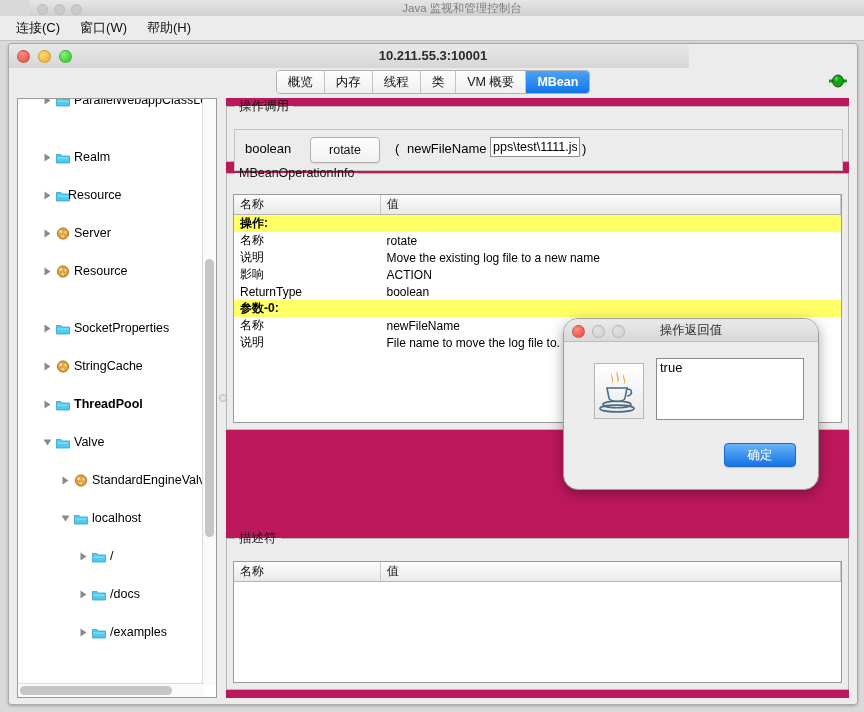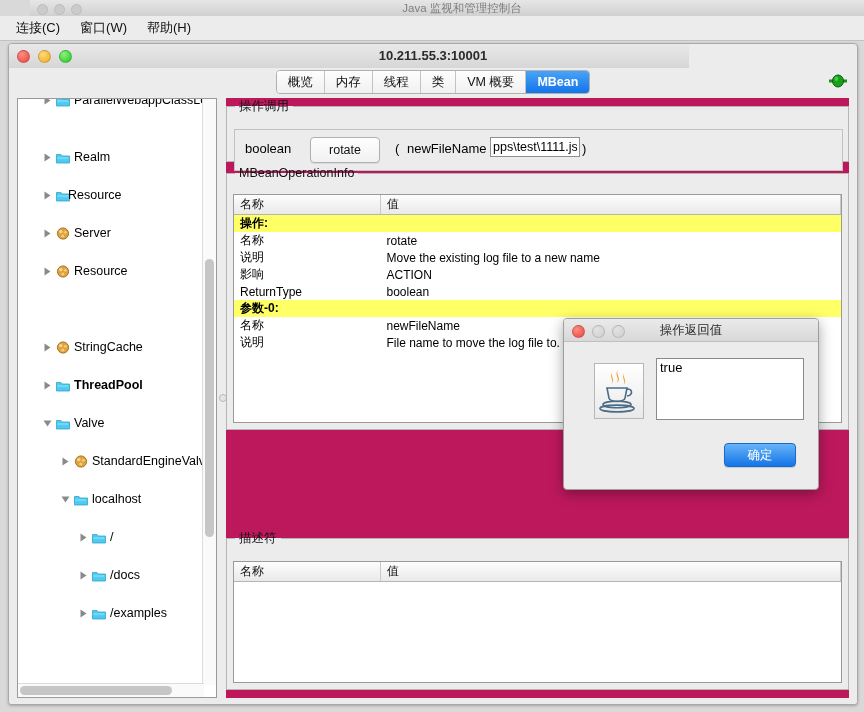--- a/index.html
+++ b/index.html
@@ -179,21 +179,21 @@
   table.jtable td{
     font-size:12px;padding:0 0 0 6px;height:17px;color:#000;
     border:none;white-space:nowrap;overflow:hidden;
   }
   tr.section td{background:#ffff66;font-weight:bold;}
   .col-name{width:140px;}
 
   
   .dialog{
     position:absolute;left:563px;top:318px;width:254px;height:170px;
-    background:#ececec;border:1px solid #9e9e9e;border-radius:4px;
+    background:#ececec;border:1px solid #9e9e9e;border-radius:15px;
     box-shadow:0 4px 14px rgba(0,0,0,.35);overflow:hidden;
   }
   .dlg-titlebar{
     position:absolute;left:0;top:0;width:254px;height:22px;
     background:linear-gradient(to bottom,#eaeaea,#d8d8d8);
     border-bottom:1px solid #bfbfbf;
   }
   .dlg-title{
     position:absolute;left:0;top:0;width:254px;height:22px;line-height:22px;
     text-align:center;font-size:12.5px;color:#2b2b2b;
@@ -329,20 +329,32 @@
                   <polygon points="1.5,0.5 7.5,4.5 1.5,8.5" fill="#8a8a8a"></polygon>
                 </svg>
               </span>
               <span class="ticon" style="left: 38px; padding-top: 3px;"><svg width="14" height="13" viewBox="0 0 14 13">
                   <circle cx="7" cy="6.5" r="5.6" fill="#e0a33c" stroke="#9d6a16" stroke-width=".9"></circle>
                   <circle cx="4.8" cy="4.6" r="1.7" fill="#f5d79a"></circle>
                   <circle cx="9.3" cy="5.3" r="1.4" fill="#f2cc86"></circle>
                   <circle cx="6.8" cy="9" r="1.6" fill="#f2cc86"></circle>
                 </svg></span>
               <span class="tlabel" style="left: 56px;">Resource</span>
+            </div>
+            <div class="tnode" style="top: 133px;">
+              <span class="tarrow" style="left: 24px;">
+                <svg width="9" height="9" viewBox="0 0 9 9">
+                  <polygon points="1.5,0.5 7.5,4.5 1.5,8.5" fill="#8a8a8a"></polygon>
+                </svg>
+              </span>
+              <span class="ticon" style="left: 38px; padding-top: 3px;"><svg width="14" height="12" viewBox="0 0 14 12">
+                  <path d="M0.5 2.5 L5 2.5 L6.3 4 L13.5 4 L13.5 11 L0.5 11 Z" fill="#4fc9f0" stroke="#2fa5cc" stroke-width=".8"></path>
+                  <rect x="1.4" y="5" width="11" height="2.2" fill="#7adcf7" opacity=".8"></rect>
+                </svg></span>
+              <span class="tlabel" style="left: 56px;">SocketProperties</span>
             </div>
             <div class="tnode" style="top: 152px;">
               <span class="tarrow" style="left: 24px;">
                 <svg width="9" height="9" viewBox="0 0 9 9">
                   <polygon points="1.5,0.5 7.5,4.5 1.5,8.5" fill="#8a8a8a"></polygon>
                 </svg>
               </span>
               <span class="ticon" style="left: 38px; padding-top: 3px;"><svg width="14" height="13" viewBox="0 0 14 13">
                   <circle cx="7" cy="6.5" r="5.6" fill="#e0a33c" stroke="#9d6a16" stroke-width=".9"></circle>
                   <circle cx="4.8" cy="4.6" r="1.7" fill="#f5d79a"></circle>

